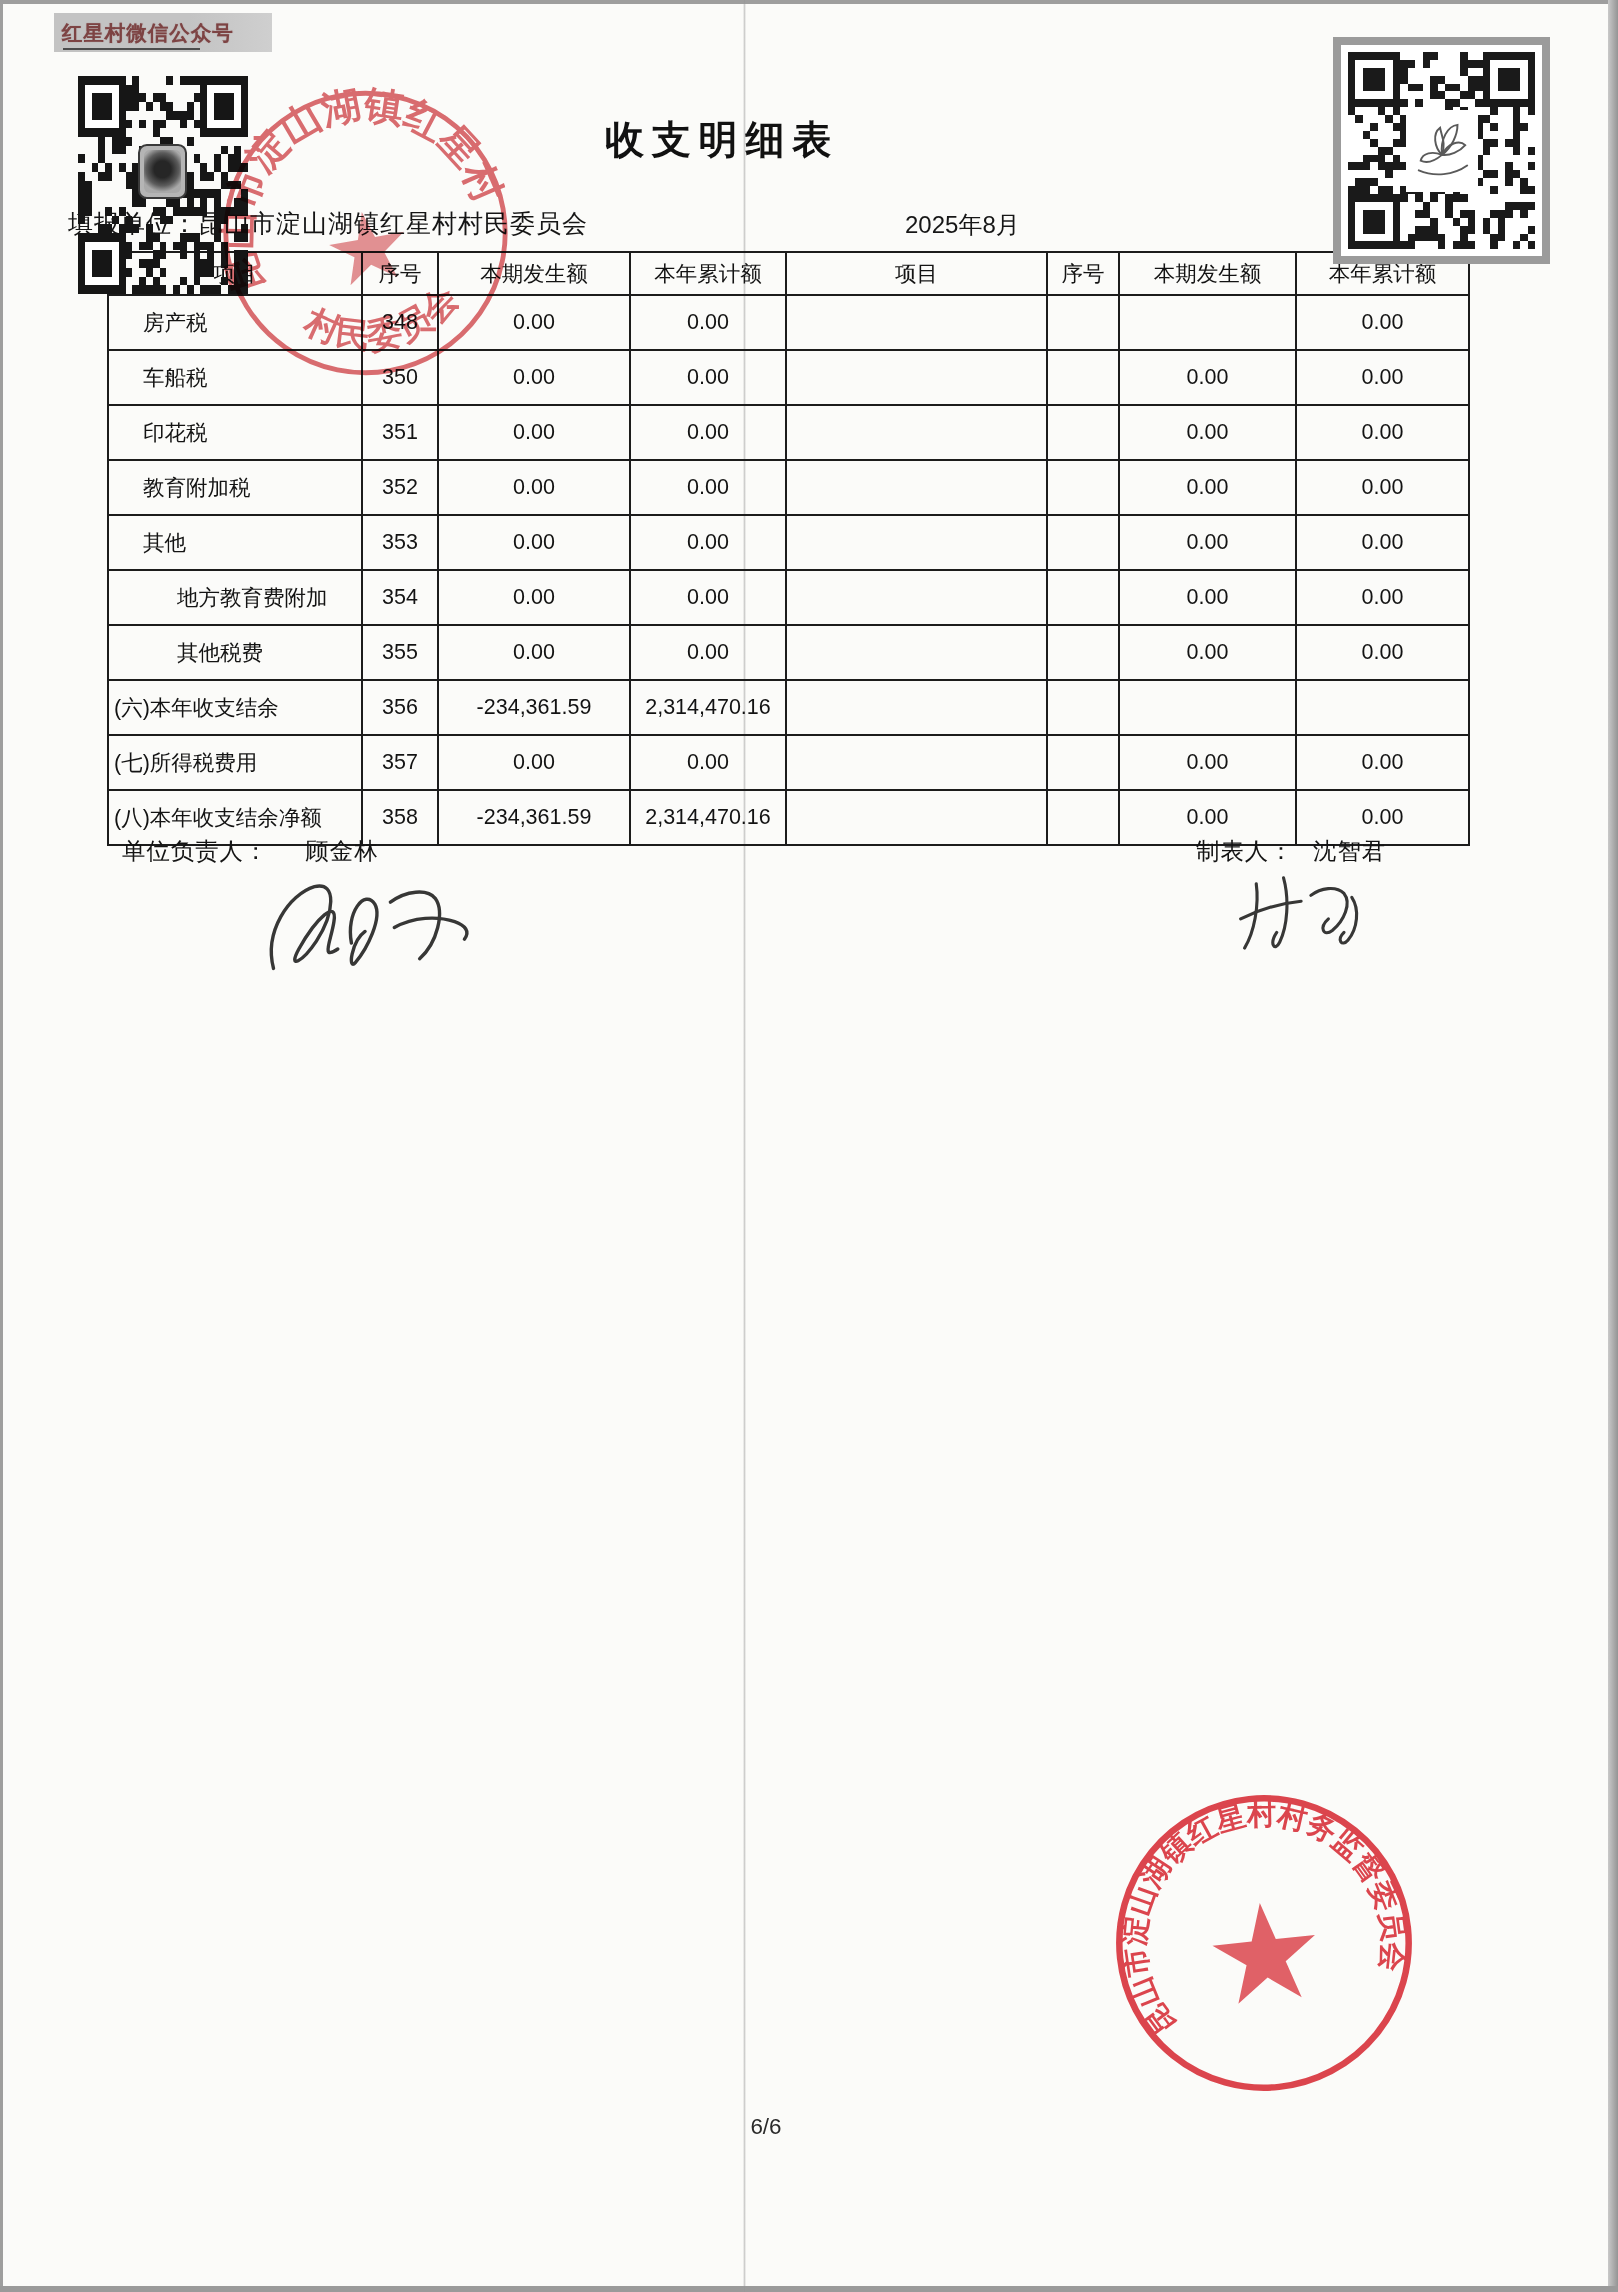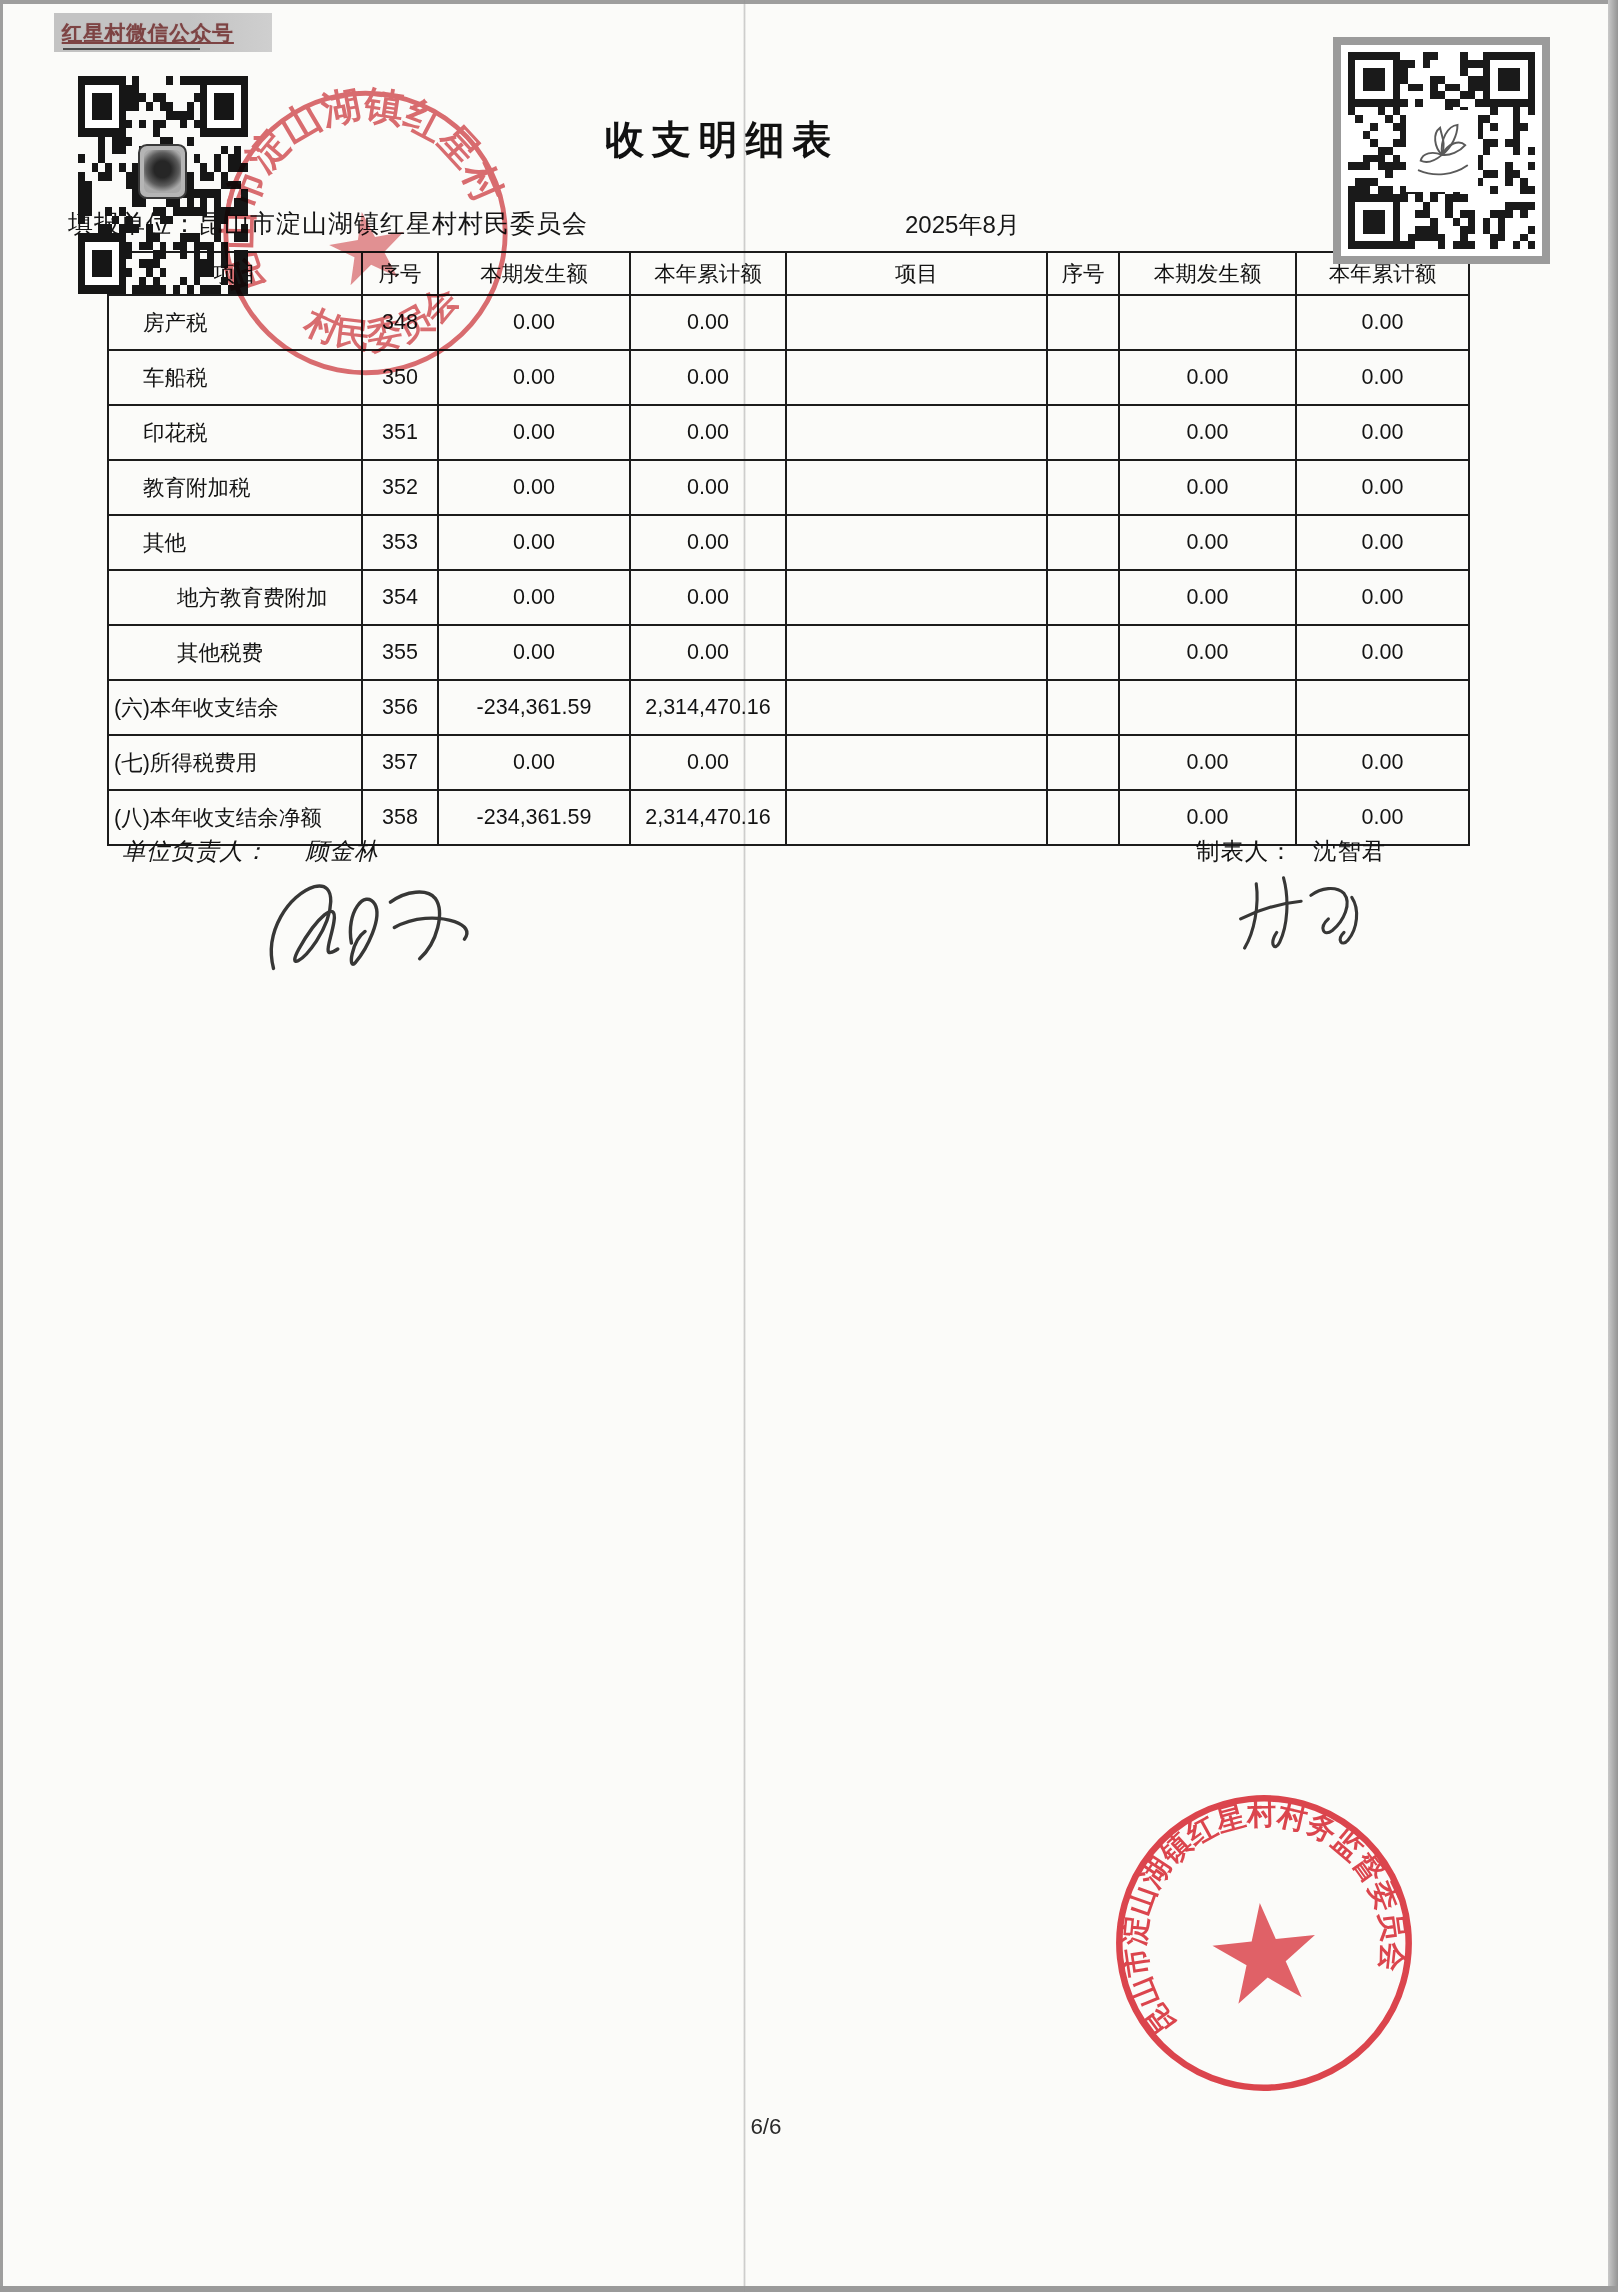--- a/index.html
+++ b/index.html
@@ -11,21 +11,21 @@
   .edge-right{position:absolute;right:0;top:0;width:10.7px;height:100%;
     background:linear-gradient(to right,#c9c9c9,#8f8f8f);}
   .edge-bottom{position:absolute;left:0;bottom:0;width:100%;height:6.8px;background:#9a9a9a;}
   .fold-line{position:absolute;left:743px;top:0;width:2.9px;height:2293px;
     background:linear-gradient(to right,rgba(180,180,180,.05),rgba(150,150,150,.45),rgba(180,180,180,.05));}
 
   
   .banner{position:absolute;left:54px;top:12.7px;width:218px;height:39px;
     background:linear-gradient(to right,#c3c3c3 0 62%,#cfcfcf);padding:0;}
   .banner-text{position:absolute;left:7.8px;top:5.9px;font-size:20.5px;font-weight:700;
-    color:#7d4343;letter-spacing:1px;text-shadow:0 0 1px rgba(125,67,67,.6);text-decoration:underline;}
+    color:#7d4343;letter-spacing:1px;text-shadow:0 0 1px rgba(125,67,67,.6);}
   .banner-underline{position:absolute;left:8.8px;top:35px;width:137px;height:2px;background:#4c4c4c;}
 
   
   .qr-left{position:absolute;left:78px;top:76px;width:170px;height:218px;z-index:4;}
   .qr-left svg{width:100%;height:100%;}
   .qr-logo-left{position:absolute;left:60px;top:68px;width:49px;height:55px;background:#b5b5b5;
     border-radius:8.8px;border:2.9px solid #3a3a3a;box-sizing:border-box;}
   .qr-logo-left .blob{position:absolute;inset:3.9px;border-radius:5.9px;
     background:radial-gradient(circle at 50% 45%, #262626 0 28%, #5c5c5c 55%, rgba(120,120,120,.2) 75%);}
   .qr-right{position:absolute;left:1333px;top:37px;width:217px;height:227px;z-index:6;
@@ -52,21 +52,21 @@
   td.item.flush{padding-left:5px;}
 
   
   .stamp{position:absolute;mix-blend-mode:multiply;z-index:8;}
   .stamp-top{left:220px;top:82px;width:291px;height:302px;transform:rotate(-10deg);opacity:.8;}
   .stamp-bottom{left:1110px;top:1789px;width:308px;height:308px;transform:rotate(-6deg);opacity:.92;}
   .stamp svg{width:100%;height:100%;}
 
   
   .footer-row{position:absolute;top:835px;font-size:23.4px;color:#141414;z-index:2;letter-spacing:1px;}
-  .footer-left{left:122px;font-style:italic;}
+  .footer-left{left:122px;}
   .footer-right{left:1196px;}
   .footer-row .name{margin-left:37px;}
   .footer-right .name{margin-left:19.5px;}
   .sig{position:absolute;z-index:3;}
   .sig-left{left:256px;top:871px;width:224px;height:117px;}
   .sig-right{left:1227px;top:862px;width:156px;height:98px;}
 
   .page-num{position:absolute;left:722px;top:2114px;width:88px;text-align:center;
     font-size:22.4px;color:#2a2a2a;z-index:2;}
 </style>

